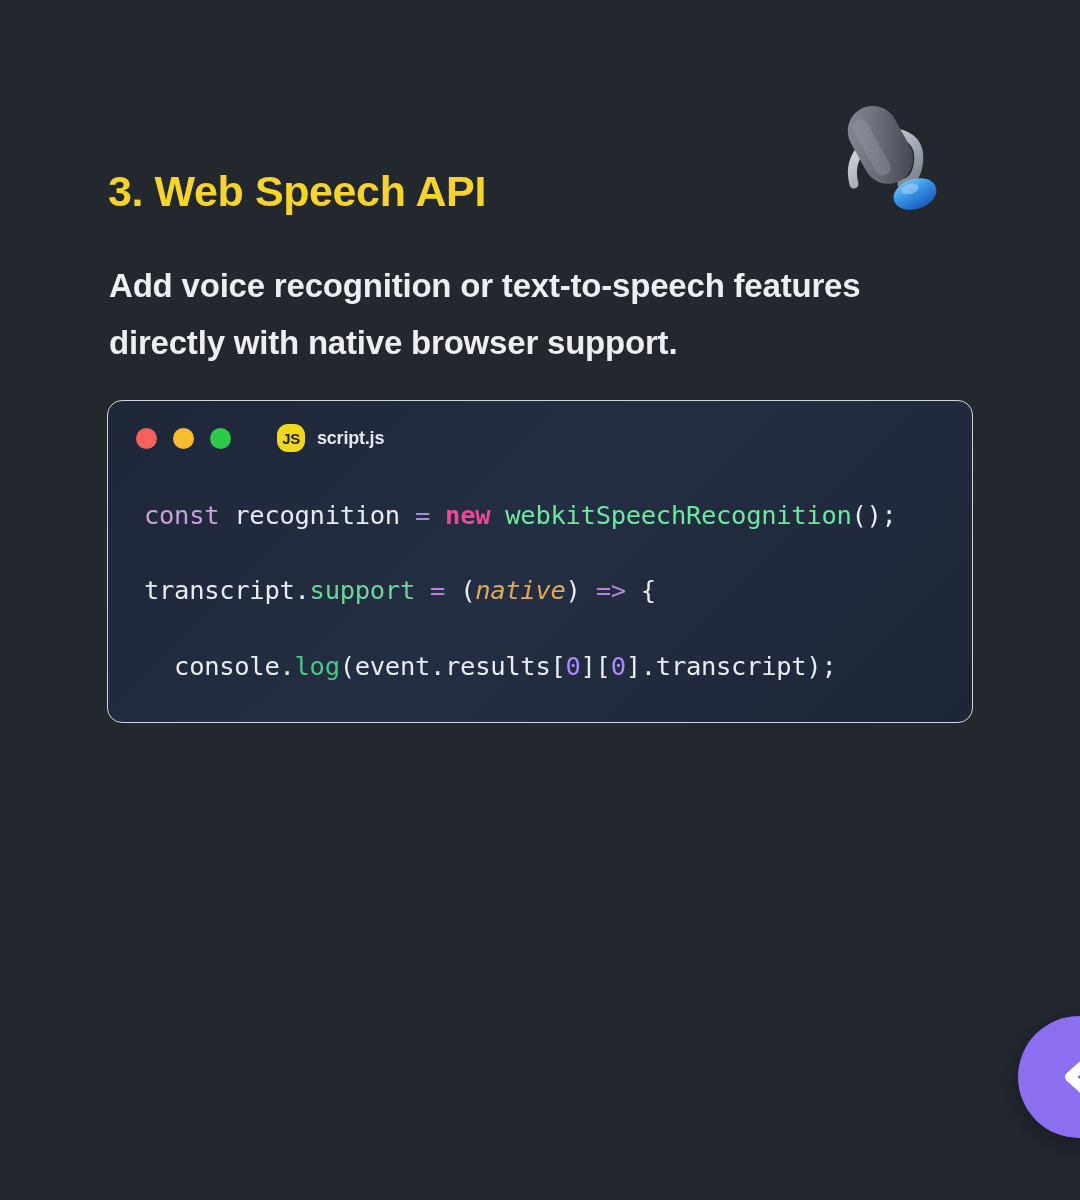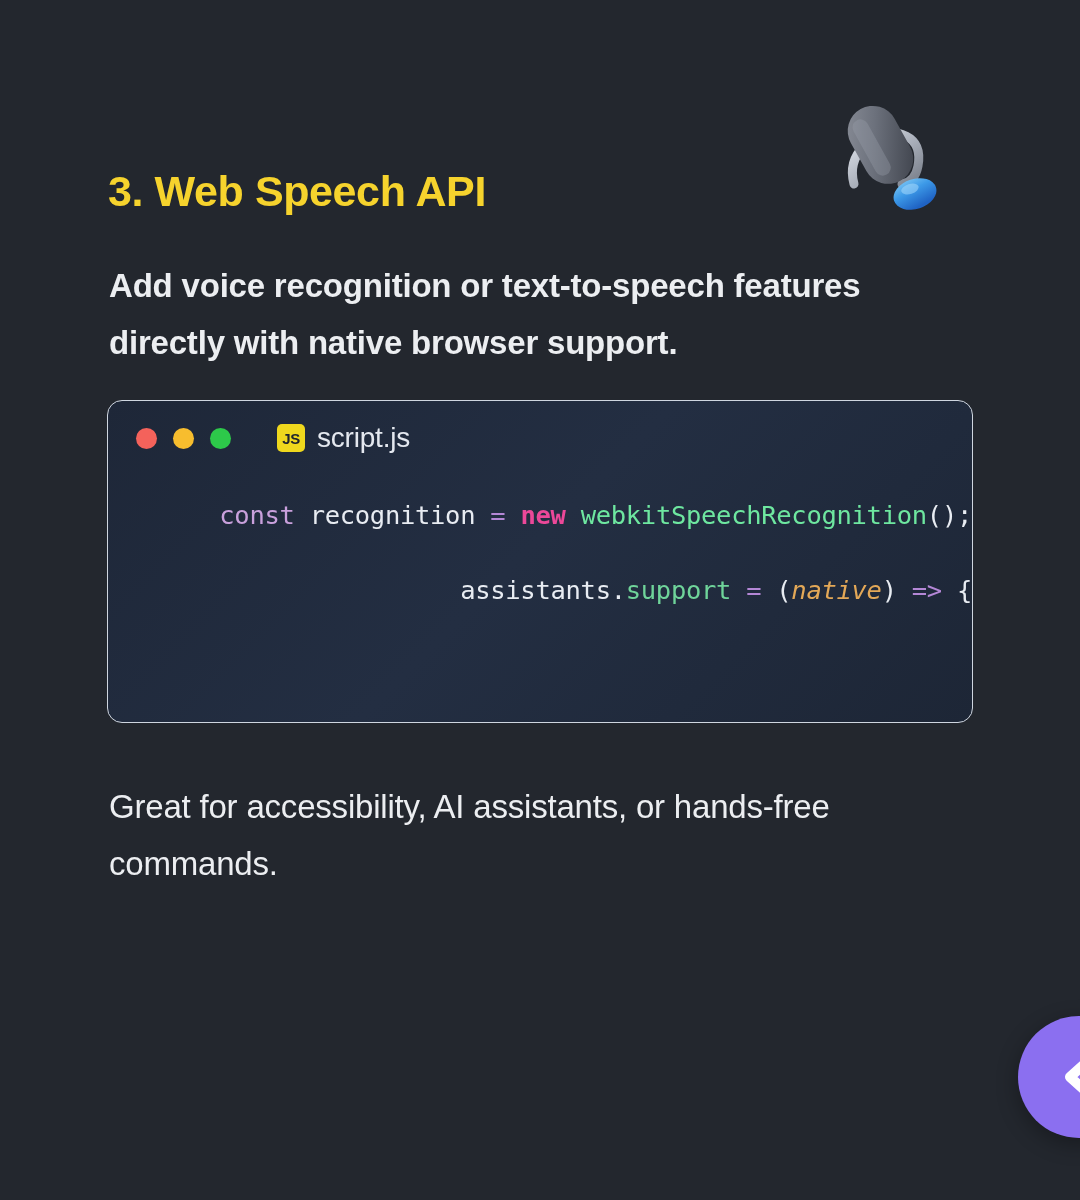--- a/index.html
+++ b/index.html
@@ -111,50 +111,50 @@
   .file-chip {
     display: flex;
     align-items: center;
     gap: 12px;
     margin-left: 46px;
   }
 
   .js-badge {
     width: 28px;
     height: 28px;
-    border-radius: 5px;
+    border-radius: 11px;
     background: #efd81d;
     color: #20252e;
     font-family: "Liberation Sans", sans-serif;
     font-size: 15px;
     font-weight: 700;
     display: flex;
     align-items: center;
     justify-content: center;
     letter-spacing: -0.3px;
   }
 
   .file-name {
-    font-size: 28px;
-    font-weight: 400;
+    font-size: 18px;
+    font-weight: 700;
     color: #e4e8ef;
     letter-spacing: -0.2px;
   }
 
   .code-body {
     padding: 22px 0 0 36px;
     font-family: "DejaVu Sans Mono", monospace;
     font-size: 25.5px;
     line-height: 1.48;
     color: #e8ecf2;
     white-space: pre;
     letter-spacing: -0.3px;
   }
 
-  .code-line { display: block; min-height: 1px; text-align: right; }
+  .code-line { display: block; min-height: 1px; }
 
   
   .tok-kw      { color: #c9a0dc; }            
   .tok-new     { color: #ec4899; font-weight: 700; }  
   .tok-cls     { color: #6ee7a0; }            
   .tok-fn      { color: #45c98a; }            
   .tok-prop    { color: #6fd49a; }            
   .tok-op      { color: #b487d6; }            
   .tok-param   { color: #e3a857; font-style: italic; }  
   .tok-num     { color: #a78bfa; }            
@@ -229,26 +229,26 @@
         <span class="dot dot-yellow"></span>
         <span class="dot dot-green"></span>
       </div>
       <div class="file-chip">
         <span class="js-badge">JS</span>
         <span class="file-name">script.js</span>
       </div>
     </div>
 
     <div class="code-body" id="code-body"><span class="code-line"><span class="tok-kw">const</span><span class="tok-plain"> recognition </span><span class="tok-op">=</span><span class="tok-plain"> </span><span class="tok-new">new</span><span class="tok-plain"> </span><span class="tok-cls">webkitSpeechRecognition</span><span class="tok-plain">();</span></span>
-<span class="code-line"><span class="tok-plain">assistants.</span><span class="tok-prop">support</span><span class="tok-plain"> </span><span class="tok-op">=</span><span class="tok-plain"> (</span><span class="tok-param">native</span><span class="tok-plain">) </span><span class="tok-op">=&gt;</span><span class="tok-plain"> {</span></span>
+<span class="code-line"><span class="tok-plain">transcript.</span><span class="tok-prop">support</span><span class="tok-plain"> </span><span class="tok-op">=</span><span class="tok-plain"> (</span><span class="tok-param">native</span><span class="tok-plain">) </span><span class="tok-op">=&gt;</span><span class="tok-plain"> {</span></span>
+<span class="code-line"><span class="tok-plain">  console.</span><span class="tok-fn">log</span><span class="tok-plain">(event.results[</span><span class="tok-num">0</span><span class="tok-plain">][</span><span class="tok-num">0</span><span class="tok-plain">].transcript);</span></span>
 
 </div>
   </div>
 
-  <p class="outro">Great for accessibility, AI assistants, or hands-free commands.</p>
 
   <button class="nav-prev" aria-label="Previous">
     <span>
       <svg width="62" height="62" viewBox="0 0 62 62" aria-hidden="true">
         <path d="M41 11 L19 31 L41 51" fill="none" stroke="#ffffff" stroke-width="10" stroke-linecap="round" stroke-linejoin="round"></path>
       </svg>
     </span>
   </button>
 
 </div>

